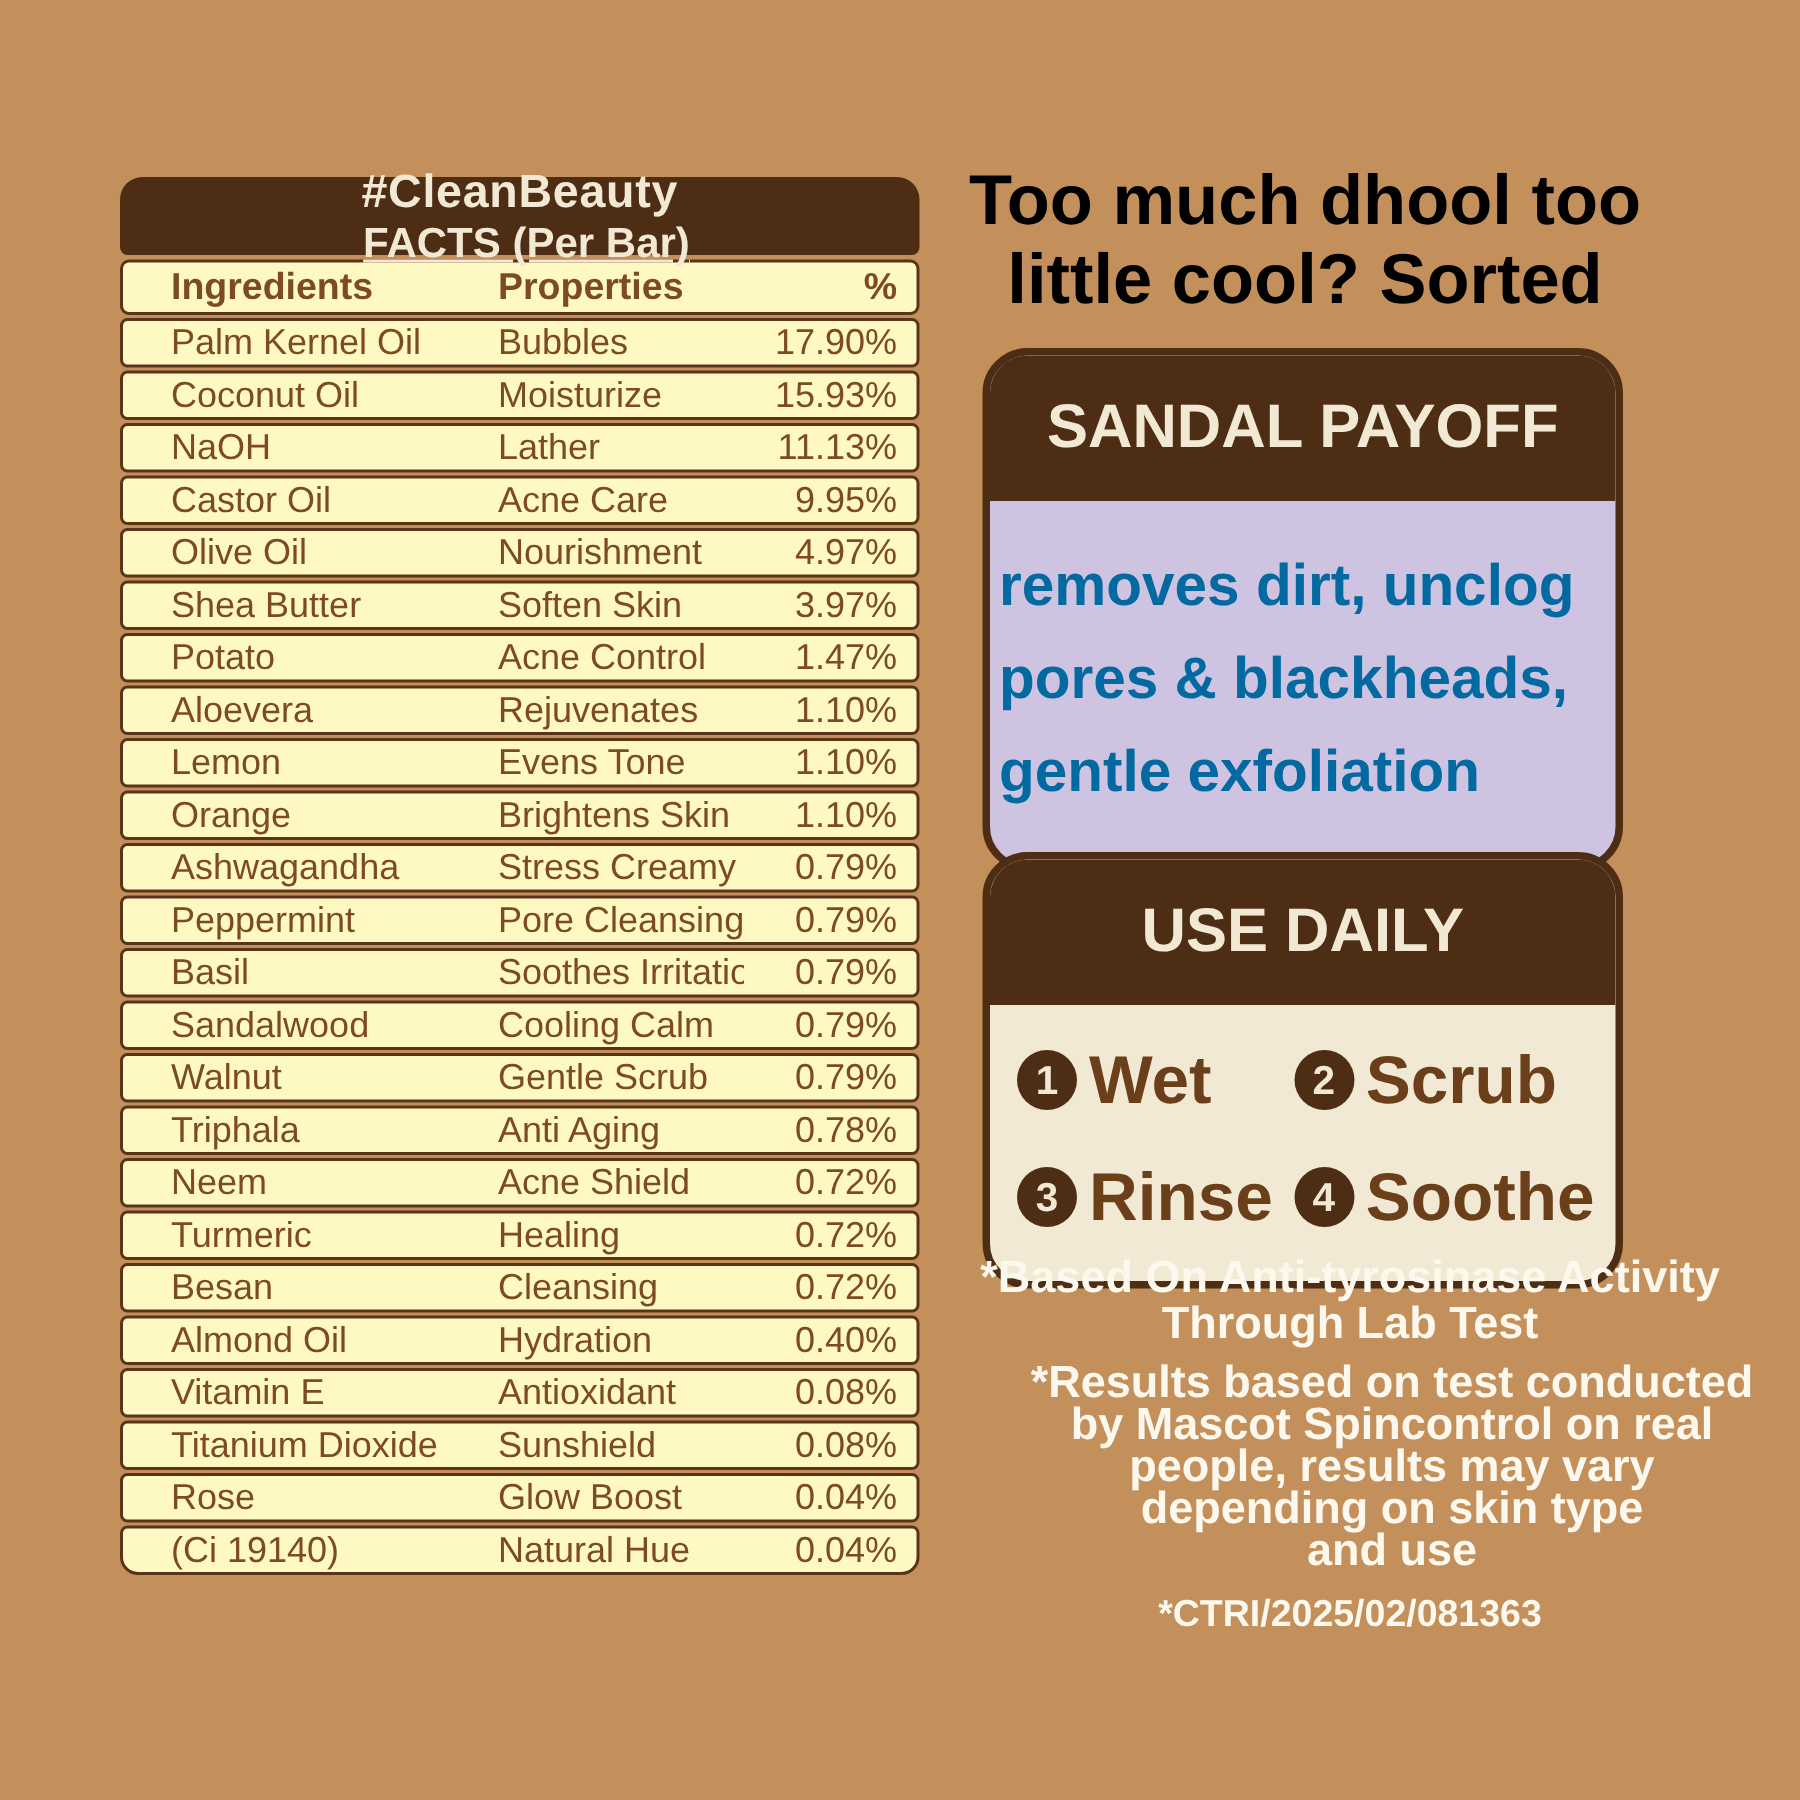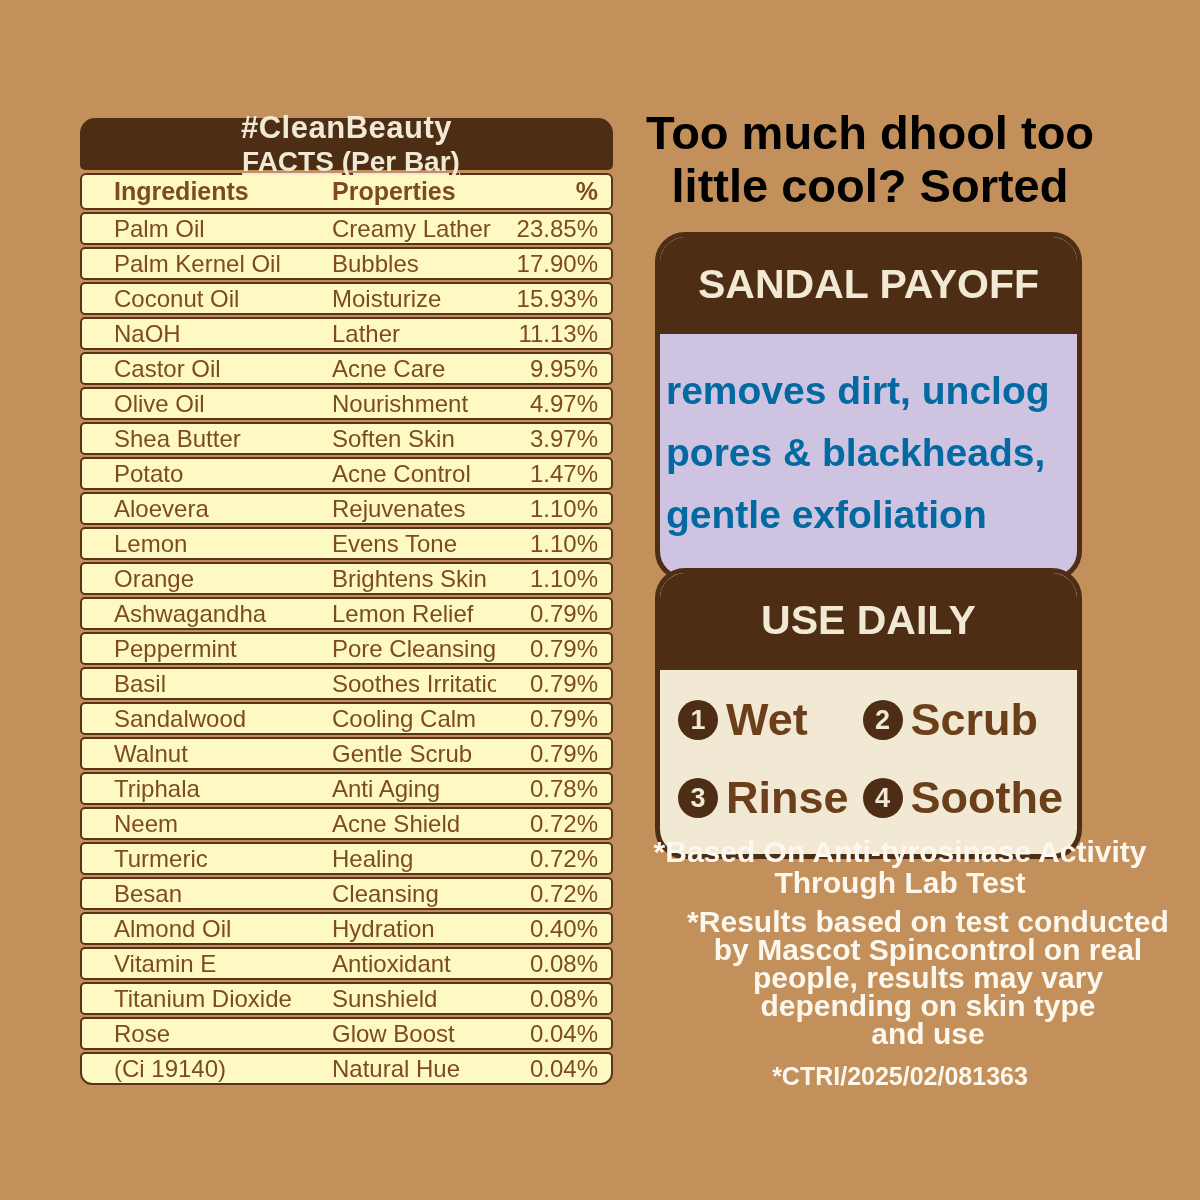--- a/index.html
+++ b/index.html
@@ -82,25 +82,20 @@
     <span class="tag">#CleanBeauty</span>
     <span class="rest">FACTS (Per Bar)</span>
   </div>
   <div class="trow header">
     <span class="c-ing">Ingredients</span>
     <span class="c-prop">Properties</span>
     <span class="c-pct">%</span>
   </div>
   <div id="facts-rows">
       <div class="trow">
-    <span class="c-ing">Palm Oil</span>
-    <span class="c-prop">Creamy Lather</span>
-    <span class="c-pct">23.85%</span>
-  </div>
-      <div class="trow">
     <span class="c-ing">Palm Kernel Oil</span>
     <span class="c-prop">Bubbles</span>
     <span class="c-pct">17.90%</span>
   </div>
       <div class="trow">
     <span class="c-ing">Coconut Oil</span>
     <span class="c-prop">Moisturize</span>
     <span class="c-pct">15.93%</span>
   </div>
       <div class="trow">
@@ -138,21 +133,21 @@
     <span class="c-prop">Evens Tone</span>
     <span class="c-pct">1.10%</span>
   </div>
       <div class="trow">
     <span class="c-ing">Orange</span>
     <span class="c-prop">Brightens Skin</span>
     <span class="c-pct">1.10%</span>
   </div>
       <div class="trow">
     <span class="c-ing">Ashwagandha</span>
-    <span class="c-prop">Lemon Relief</span>
+    <span class="c-prop">Stress Creamy</span>
     <span class="c-pct">0.79%</span>
   </div>
       <div class="trow">
     <span class="c-ing">Peppermint</span>
     <span class="c-prop">Pore Cleansing</span>
     <span class="c-pct">0.79%</span>
   </div>
       <div class="trow">
     <span class="c-ing">Basil</span>
     <span class="c-prop">Soothes Irritation</span>

